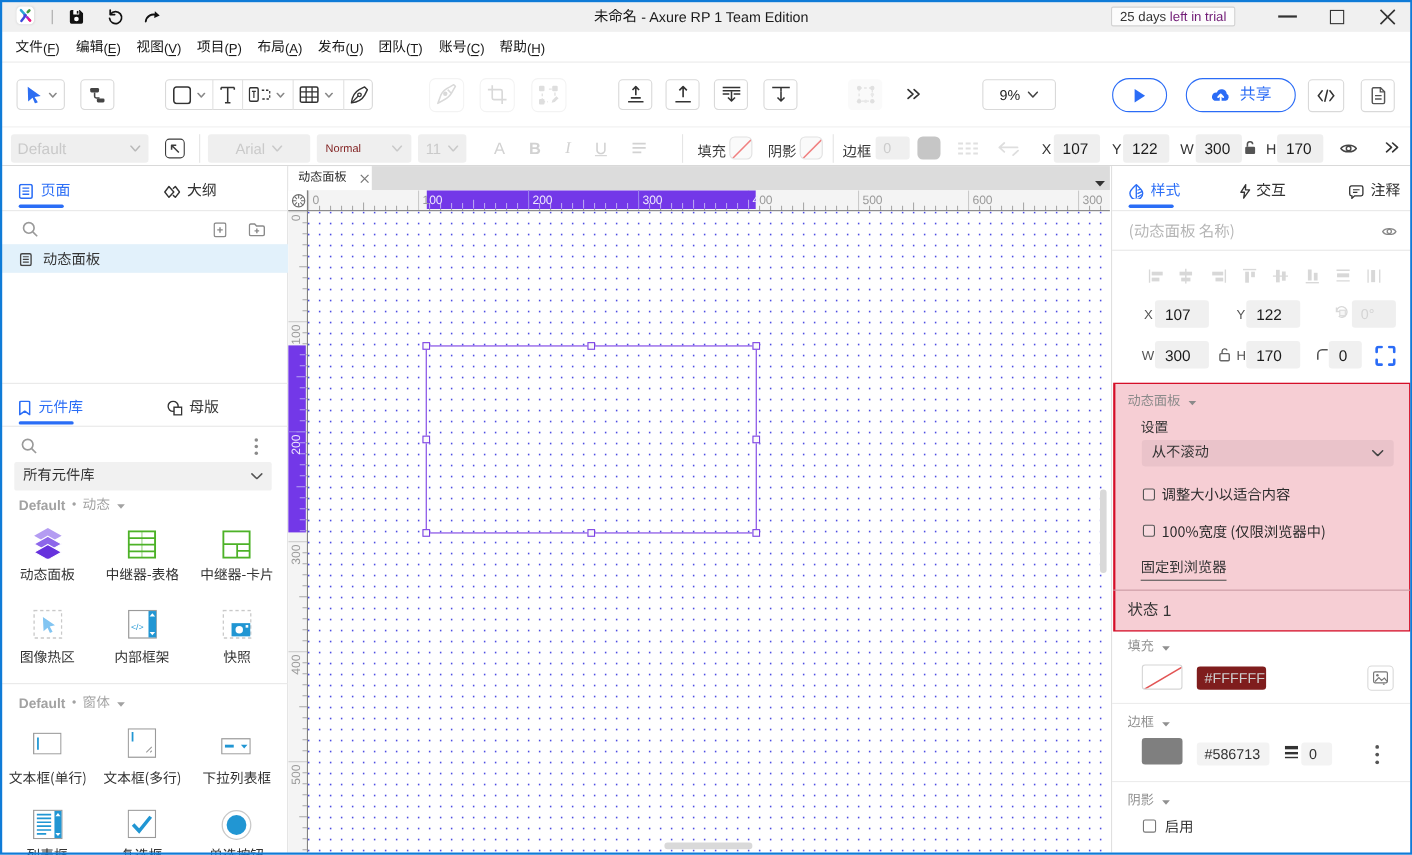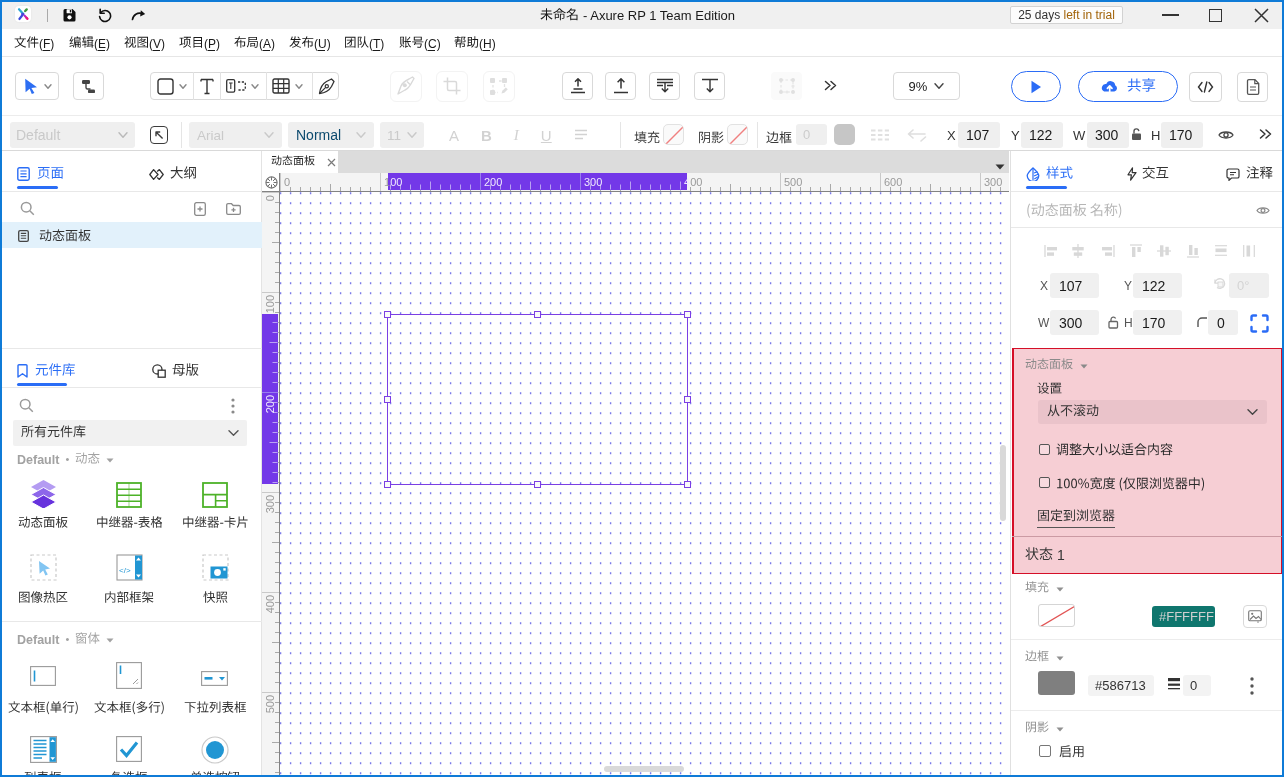--- a/index.html
+++ b/index.html
@@ -42,21 +42,21 @@
     </svg>
   </div>
 <div class="a fx" style="left:540px;top:8px;height:15px;gap:4px">
     <svg width="39" height="15.6" viewBox="0 0 39 15.6" style="display:block">
       <path d="M6 0.3V2.4H1.7V3.4H6V5.6H0.8V6.6H5.4C4.2 8.2 2.3 9.9 0.4 10.7C0.7 10.9 1 11.2 1.2 11.5C2.9 10.6 4.7 9.1 6 7.3V12.2H7V7.3C8.3 9 10.1 10.6 11.8 11.5C12 11.2 12.3 10.9 12.6 10.7C10.7 9.9 8.7 8.2 7.6 6.6H12.2V5.6H7V3.4H11.4V2.4H7V0.3Z M19.4 1.2C20.7 2.7 23.1 4.4 25.2 5.3C25.3 5 25.6 4.7 25.8 4.4C23.7 3.6 21.4 2 19.9 0.2H18.9C17.8 1.8 15.6 3.5 13.2 4.6C13.5 4.8 13.7 5.2 13.8 5.4C16.1 4.3 18.3 2.6 19.4 1.2ZM16.9 3.6V4.5H22.2V3.6ZM14.8 5.7V11.2H15.7V10.1H18.8V5.7ZM15.7 6.5H17.9V9.2H15.7ZM19.9 5.7V12.2H20.9V6.5H23.5V9.7C23.5 9.9 23.4 9.9 23.2 9.9C23 9.9 22.4 9.9 21.7 9.9C21.8 10.2 21.9 10.5 22 10.8C23 10.8 23.6 10.8 23.9 10.6C24.3 10.5 24.4 10.2 24.4 9.7V5.7Z M30.9 0.2C30.1 1.6 28.6 3.3 26.5 4.5C26.7 4.6 27 5 27.2 5.2C27.8 4.9 28.4 4.5 28.9 4C29.8 4.7 30.7 5.5 31.3 6.2C29.8 7.3 28.1 8.2 26.4 8.7C26.6 8.9 26.9 9.3 27 9.6C28.1 9.2 29.2 8.7 30.2 8.1V12.2H31.2V11.7H36.5V12.2H37.5V6.7H32.2C33.7 5.4 35 3.8 35.8 1.9L35.1 1.5L34.9 1.6H31.2C31.5 1.2 31.8 0.8 32 0.4ZM36.5 10.8H31.2V7.6H36.5ZM30.5 2.4H34.4C33.9 3.6 33 4.6 32.1 5.5C31.5 4.8 30.5 4 29.6 3.4C29.9 3.1 30.2 2.8 30.5 2.4Z" fill="#1a1a1a"></path>
     </svg>
     <span style="font-size:13px;color:#1a1a1a;white-space:nowrap"> - Axure RP 1 Team Edition</span>
   </div>
 <div class="a fx" style="left:1010px;top:6px;width:113px;height:18px;background:#fcfcfc;border:1px solid #d2d2d2;border-radius:2px;justify-content:center;font-size:12px">
     <span style="color:#333">25 days</span>
-    <span style="color:#a16207">&nbsp;left in trial</span>
+    <span style="color:#701a75">&nbsp;left in trial</span>
   </div>
 <div class="a" style="left:1162px;top:14px;width:17px;height:2px;background:#333"></div>
 <div class="a" style="left:1209px;top:9px;width:13px;height:13px;border:1.4px solid #333"></div>
 <div class="a" style="left:1254px;top:8px">
     <svg width="15" height="15" viewBox="0 0 15 15">
       <path d="M1 1 L14 14 M14 1 L1 14" stroke="#333" stroke-width="1.5"></path>
     </svg>
   </div>
 <div class="a" style="left:2px;top:29px;width:1280px;height:28px;background:#fff;border-bottom:1px solid #e6e6e6"></div>
 <div class="a fx" style="left:14px;top:36px;height:15px">
@@ -282,28 +282,28 @@
     <svg width="10" height="6" viewBox="0 0 10 6" style="display:block">
       <path d="M1 0.8 L5.0 5.2 L9 0.8" stroke="#b9b9b9" stroke-width="1.4" fill="none" stroke-linecap="round" stroke-linejoin="round"></path>
     </svg>
   </div>
 <div class="a" style="left:150px;top:126px;width:18px;height:18px;border:1.5px solid #3c3c3c;border-radius:4px;display:flex;align-items:center;justify-content:center">
     <svg width="10" height="10" viewBox="0 0 10 10">
       <path d="M8.6 8.6 L2.2 2.2 M2 6.2 V2 H6.2" stroke="#3c3c3c" stroke-width="1.4" fill="none" stroke-linejoin="round"></path>
     </svg>
   </div>
 <div class="a" style="left:181px;top:122px;width:1px;height:26px;background:#e5e5e5"></div>
-<div class="ib fx" style="left:189px;top:122px;width:93px;height:26px;padding:0 8px;justify-content:space-between">
+<div class="ib fx" style="left:189px;top:122px;width:93px;height:26px;padding:0 25px;justify-content:space-between">
     <span style="font-size:13.5px;color:#cacaca">Arial</span>
     <svg width="10" height="6" viewBox="0 0 10 6" style="display:block">
       <path d="M1 0.8 L5.0 5.2 L9 0.8" stroke="#c9c9c9" stroke-width="1.4" fill="none" stroke-linecap="round" stroke-linejoin="round"></path>
     </svg>
   </div>
 <div class="ib fx" style="left:288px;top:122px;width:86px;height:26px;padding:0 8px;justify-content:space-between">
-    <span style="font-size:14px;color:#0c4a6e">Normal</span>
+    <span style="font-size:10px;color:#7f1d1d">Normal</span>
     <svg width="10" height="6" viewBox="0 0 10 6" style="display:block">
       <path d="M1 0.8 L5.0 5.2 L9 0.8" stroke="#c9c9c9" stroke-width="1.4" fill="none" stroke-linecap="round" stroke-linejoin="round"></path>
     </svg>
   </div>
 <div class="ib fx" style="left:380px;top:122px;width:44px;height:26px;padding:0 7px;justify-content:space-between">
     <span style="font-size:13.5px;color:#cacaca">11</span>
     <svg width="10" height="6" viewBox="0 0 10 6" style="display:block">
       <path d="M1 0.8 L5.0 5.2 L9 0.8" stroke="#c9c9c9" stroke-width="1.4" fill="none" stroke-linecap="round" stroke-linejoin="round"></path>
     </svg>
   </div>
@@ -942,21 +942,21 @@
     </svg>
     <svg width="8" height="5" viewBox="0 0 8 5" style="margin-top:2px">
       <path d="M0.5 0.5 L4 4.5 L7.5 0.5 Z" fill="#909090"></path>
     </svg>
   </div>
 <div class="a" style="left:1038px;top:604px;width:37px;height:23px;background:#fff;border:1px solid #d5d5d5;border-radius:3px;overflow:hidden">
     <svg width="37" height="23">
       <path d="M1.5 21.5 L35.5 1.5" stroke="#e25555" stroke-width="1.4"></path>
     </svg>
   </div>
-<div class="ib fx" style="left:1152px;top:606px;width:63px;height:21px;padding-left:7px;background:#0f766e">
+<div class="ib fx" style="left:1088px;top:606px;width:63px;height:21px;padding-left:7px;background:#7f1d1d">
     <span style="font-size:13px;color:#cfcfcf">#FFFFFF</span>
   </div>
 <div class="a" style="left:1243px;top:605px;width:24px;height:23px;border:1px solid #d9d9d9;border-radius:4px;display:flex;align-items:center;justify-content:center">
     <svg width="14" height="13" viewBox="0 0 14 13">
       <rect x="0.7" y="0.7" width="12.6" height="10" rx="1.3" fill="none" stroke="#777" stroke-width="1.1"></rect>
       <circle cx="4.2" cy="3.8" r="1.1" fill="#777"></circle>
       <path d="M2 9.5 L5.5 6 L8 8.5 L10.5 6.5 L13 9.5" fill="none" stroke="#777" stroke-width="1.1"></path>
       <path d="M9 12.5 L11 12.5 L10 11 Z" fill="#777"></path>
     </svg>
   </div>

